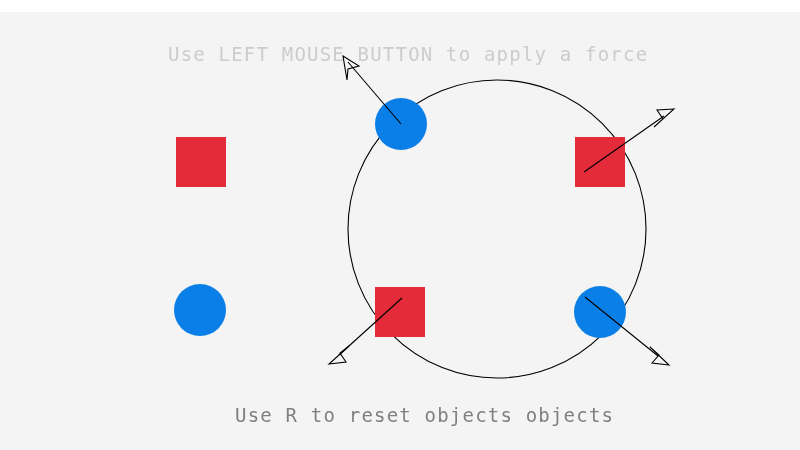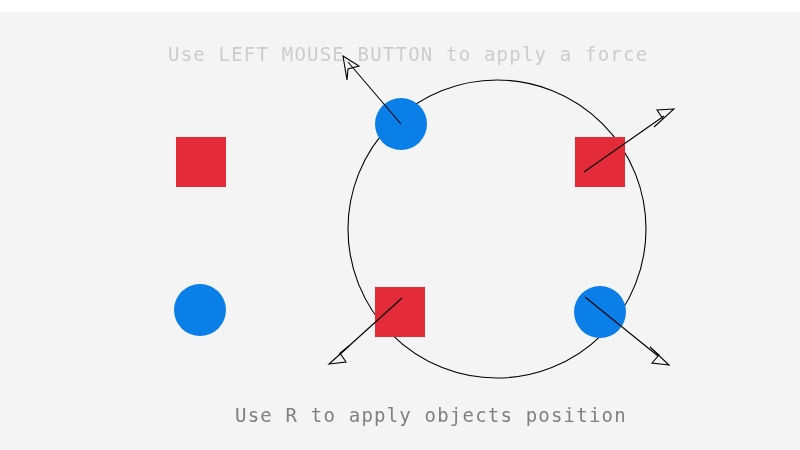--- a/index.html
+++ b/index.html
@@ -86,15 +86,15 @@
 
     <g>
       <line x1="585" y1="285" x2="658" y2="344" stroke="#000000" stroke-width="1.1"></line>
       <polygon points="669,353 652,351 659,343 650,335" fill="none" stroke="#000000" stroke-width="1.1"></polygon>
     </g>
 
   </svg>
 
   <div class="hint-text" id="hint-top">Use LEFT MOUSE BUTTON to apply a force</div>
 
-  <div class="hint-text" id="hint-bottom">Use R to apply objects position</div>
+  <div class="hint-text" id="hint-bottom">Use R to reset objects objects</div>
 
 </div>
 
 </body></html>

